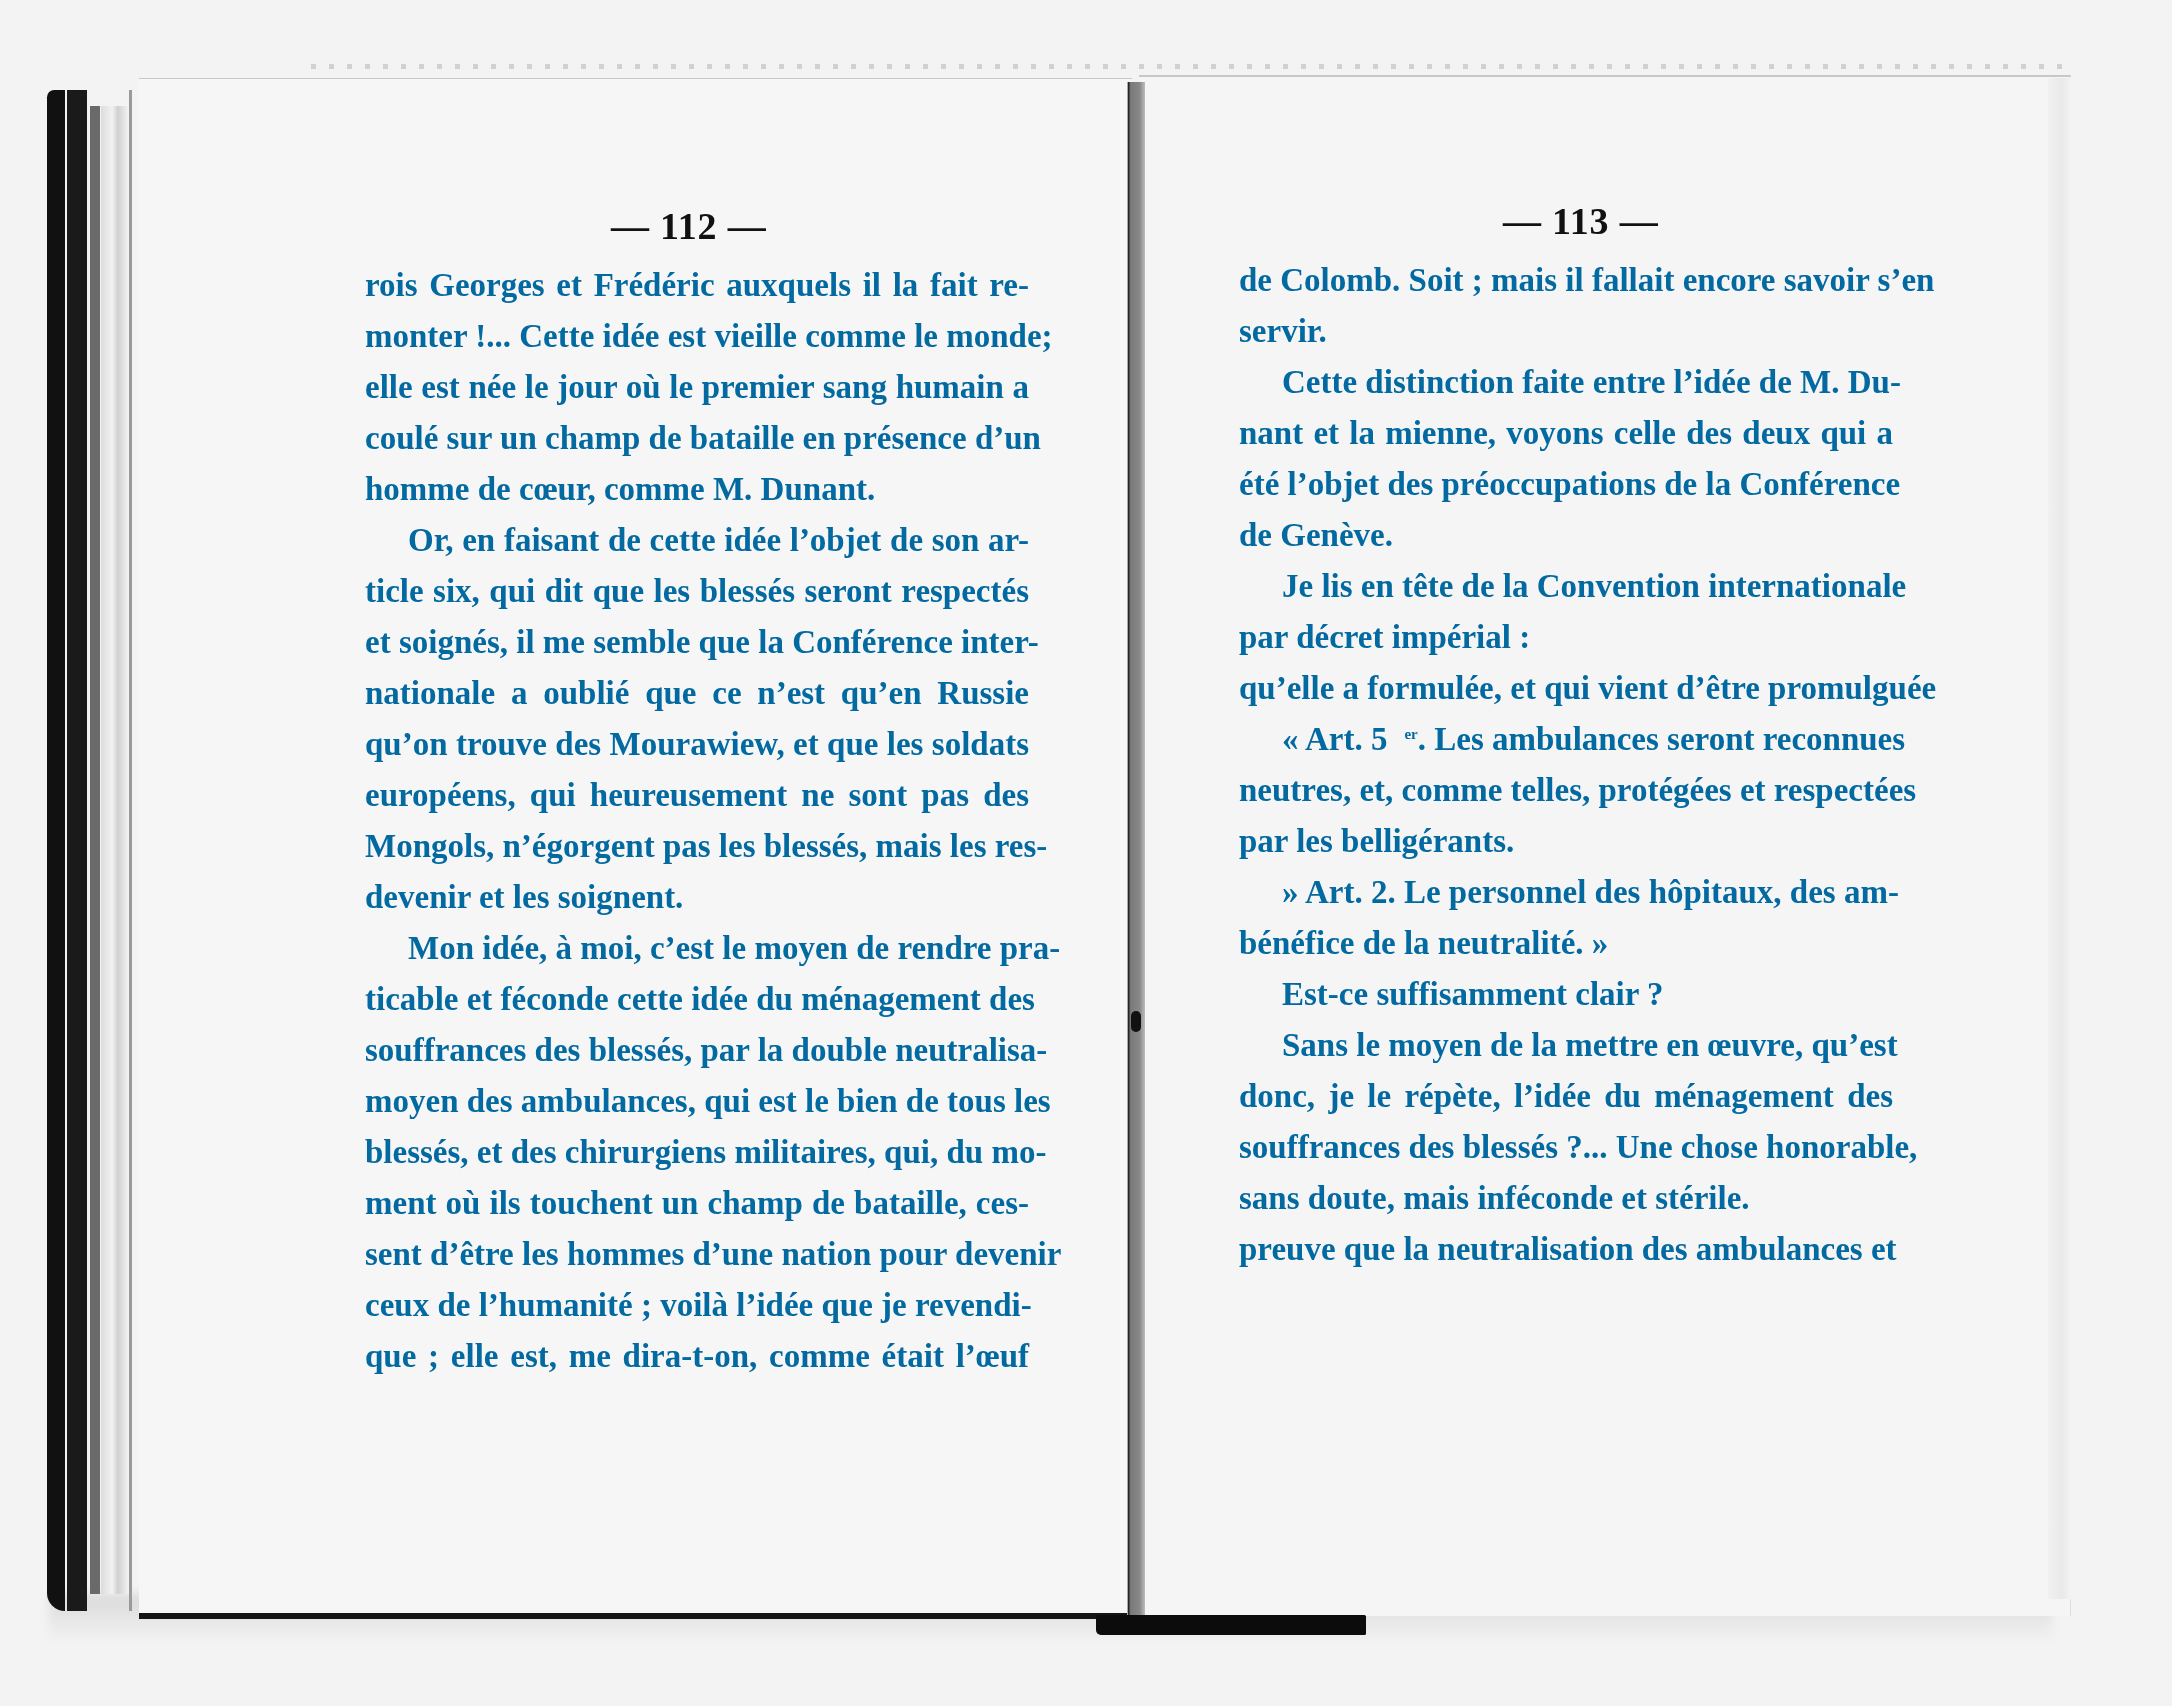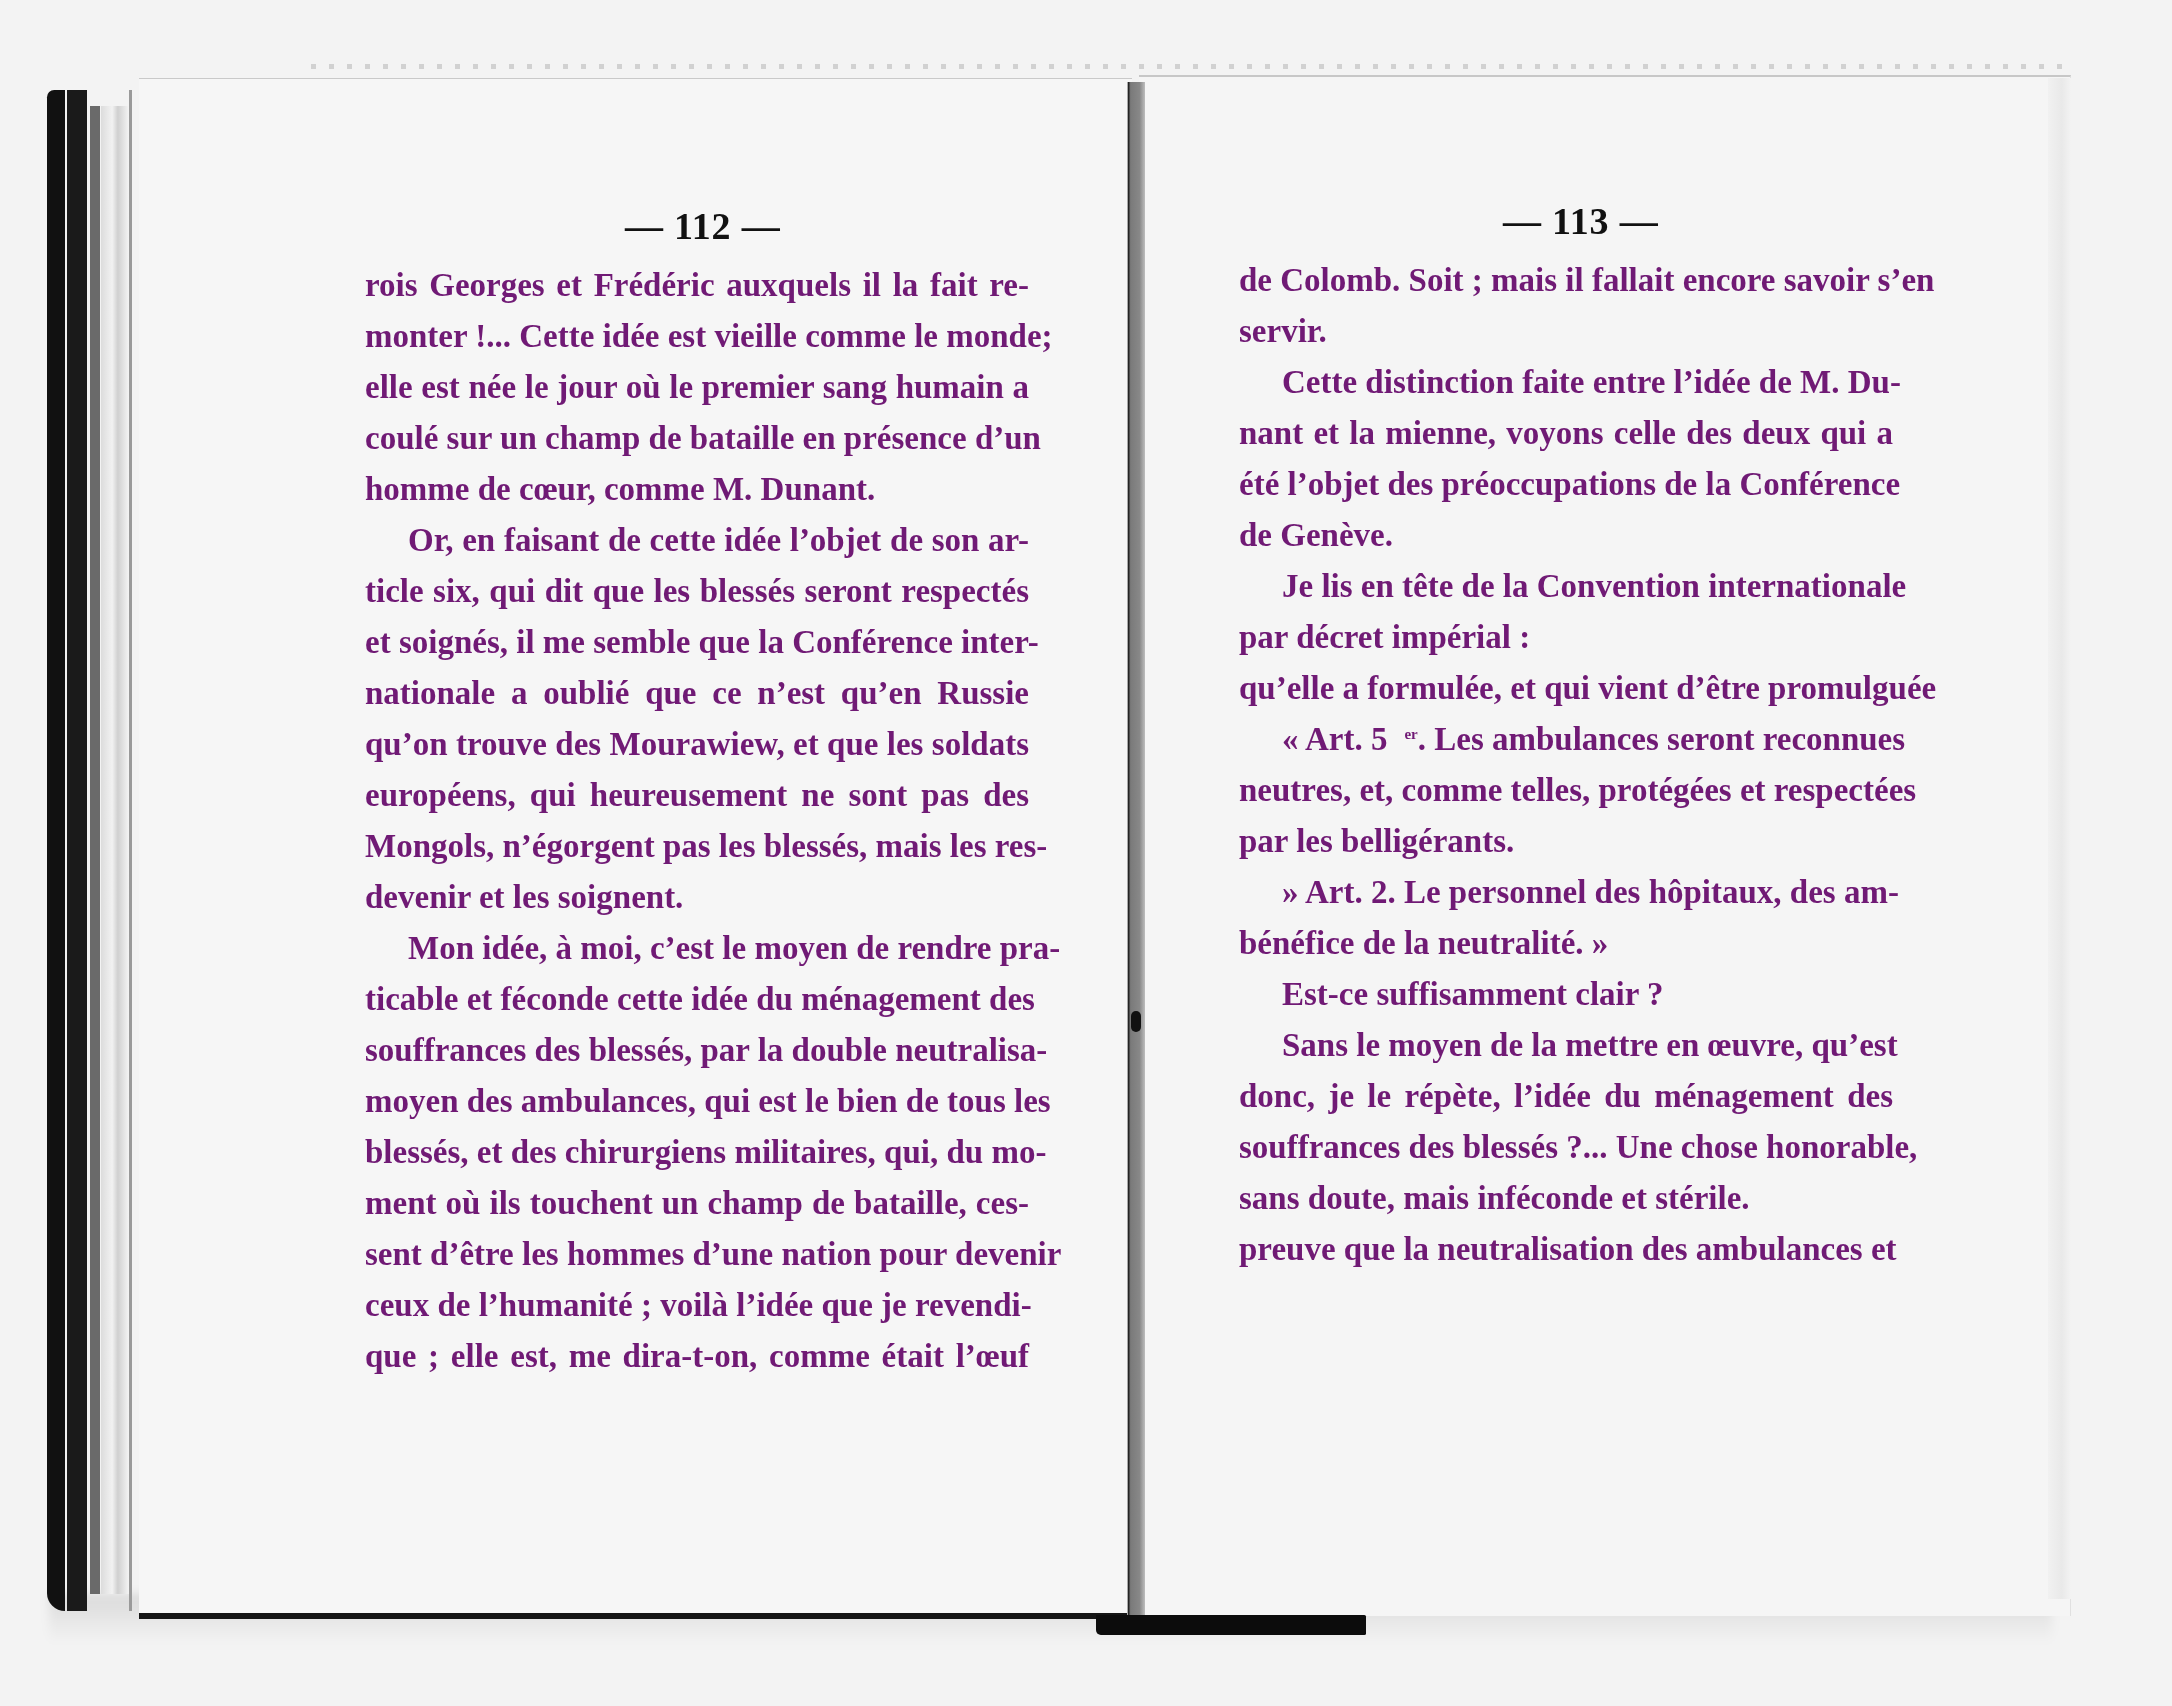--- a/index.html
+++ b/index.html
@@ -103,21 +103,21 @@
       font-size: 38px;
       color: #111;
       letter-spacing: 0.8px;
       white-space: pre;
     }
     .text-block {
       position: absolute;
       font-family: "Liberation Serif", "DejaVu Serif", serif;
       font-weight: bold;
       font-size: 33px;
-      color: #701a75;
+      color: #0369a1;
       line-height: 51px;
     }
     .line {
       display: block;
       height: 51px;
       white-space: nowrap;
       text-align: justify;
       text-align-last: justify;
     }
     .line.last {
@@ -148,21 +148,21 @@
   <div class="b5"></div>
 </div>
 
 <div class="page-left"></div>
 <div class="page-right"></div>
 <div class="page-right-edge"></div>
 <div class="gutter"></div>
 <div class="gutter-notch"></div>
 <div class="bottom-tab"></div>
 
-<div class="folio" style="left:625px; top:204px;">— 112 —</div>
+<div class="folio" style="left:611px; top:204px;">— 112 —</div>
 <div class="text-block" id="left-text" style="left:365px; top:260px; width:664px;">
     <span class="line">rois Georges et Frédéric auxquels il la fait re-</span>
     <span class="line">monter !... Cette idée est vieille comme le monde;</span>
     <span class="line">elle est née le jour où le premier sang humain a</span>
     <span class="line">coulé sur un champ de bataille en présence d’un</span>
     <span class="line last">homme de cœur, comme M. Dunant.</span>
     <span class="line indent">Or, en faisant de cette idée l’objet de son ar-</span>
     <span class="line">ticle six, qui dit que les blessés seront respectés</span>
     <span class="line">et soignés, il me semble que la Conférence inter-</span>
     <span class="line">nationale a oublié que ce n’est qu’en Russie</span>

